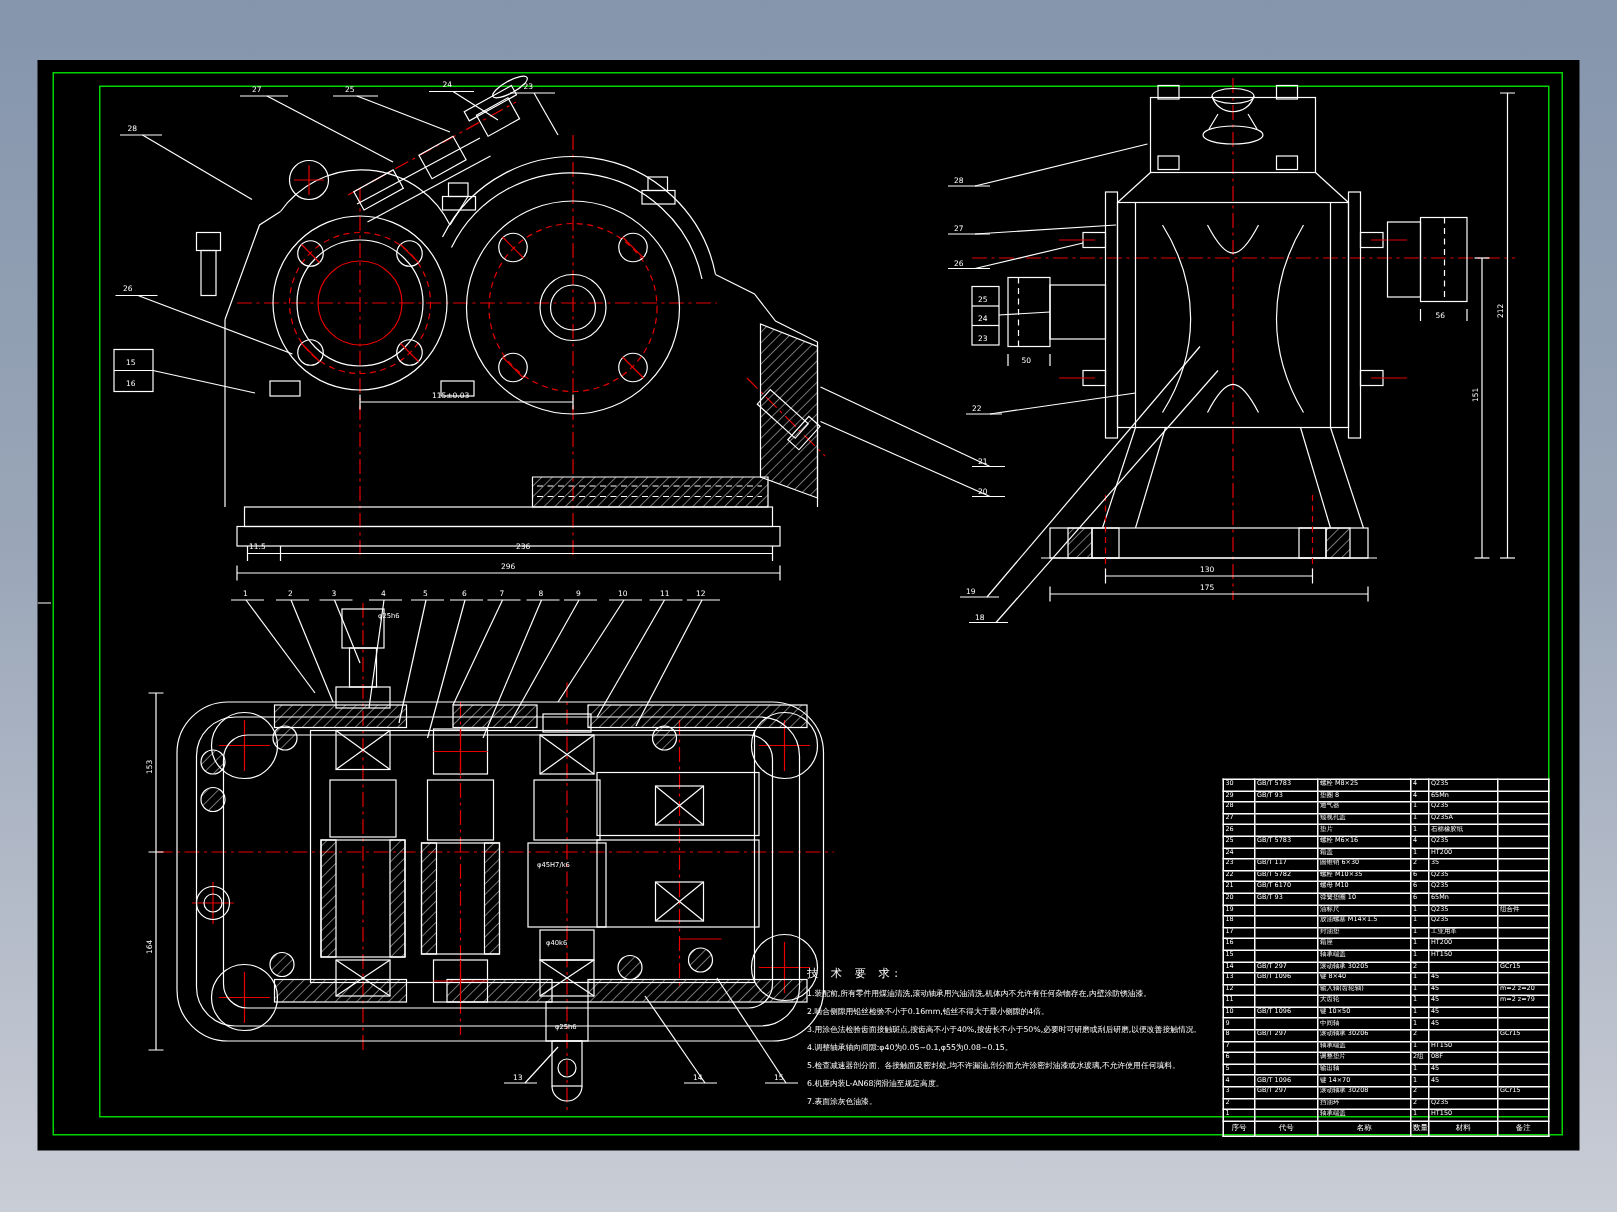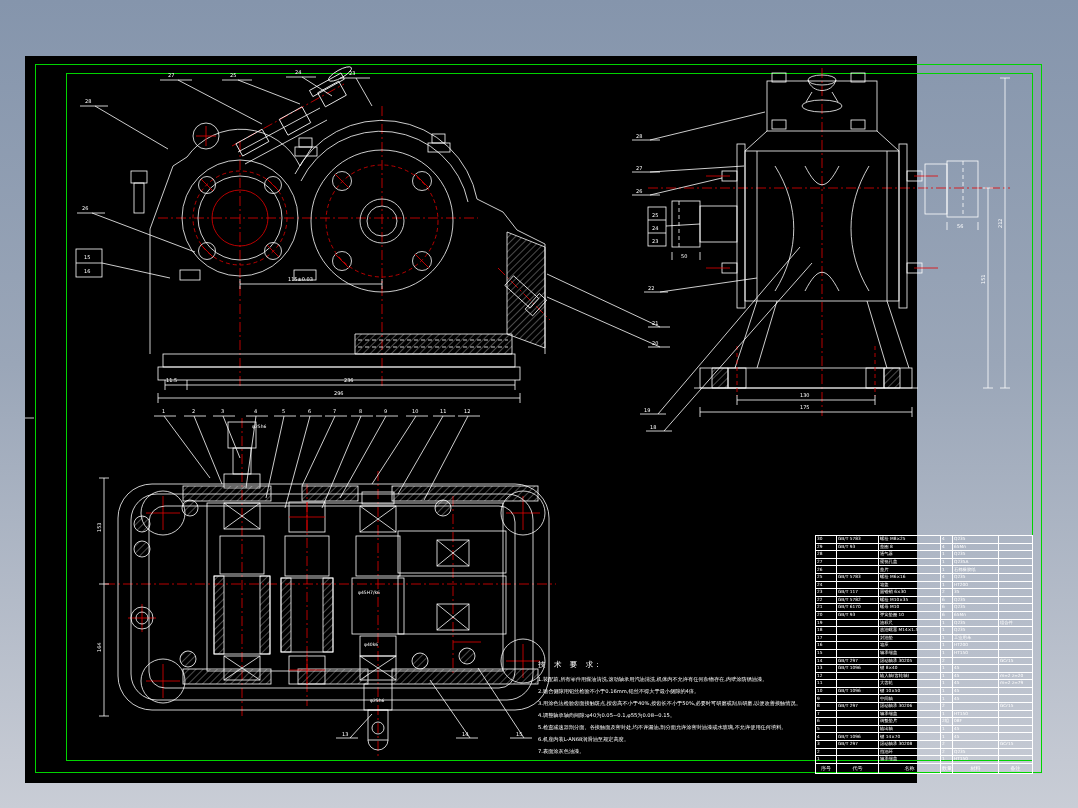--- a/index.html
+++ b/index.html
@@ -1,20 +1,20 @@
 <!DOCTYPE html>
 <html><head>
 <meta charset="utf-8">
 <style>
   html,body{margin:0;padding:0;}
   body{width:1078px;height:808px;overflow:hidden;
        font-family:"DejaVu Sans",sans-serif;
        background:linear-gradient(180deg,#8595AC 0%,#9AA6B8 45%,#C9CDD6 100%);}
   .stage{position:relative;width:1078px;height:808px;}
-  .canvas{position:absolute;left:25px;top:56px;width:892px;height:727px;background:#000;}
+  .canvas{position:absolute;left:25px;top:40px;width:1028px;height:727px;background:#000;}
   .frame-outer{position:absolute;left:10px;top:8px;width:1005px;height:707px;border:1px solid #00D400;}
   .frame-inner{position:absolute;left:41px;top:17px;width:965px;height:686px;border:1px solid #00D400;}
   svg{position:absolute;left:0;top:0;}
   svg *{stroke:#FFFFFF;stroke-width:0.8;fill:none;}
   svg .r{stroke:#E60000;}
   svg .cl{stroke-dasharray:10 3 2 3;}
   svg .wd{stroke-dasharray:4 3;}
   svg .ht{fill:url(#hp);}
   svg text{stroke:none;fill:#FFFFFF;font-family:"DejaVu Sans",sans-serif;font-size:5px;}
   svg text.v{font-size:5px;}

